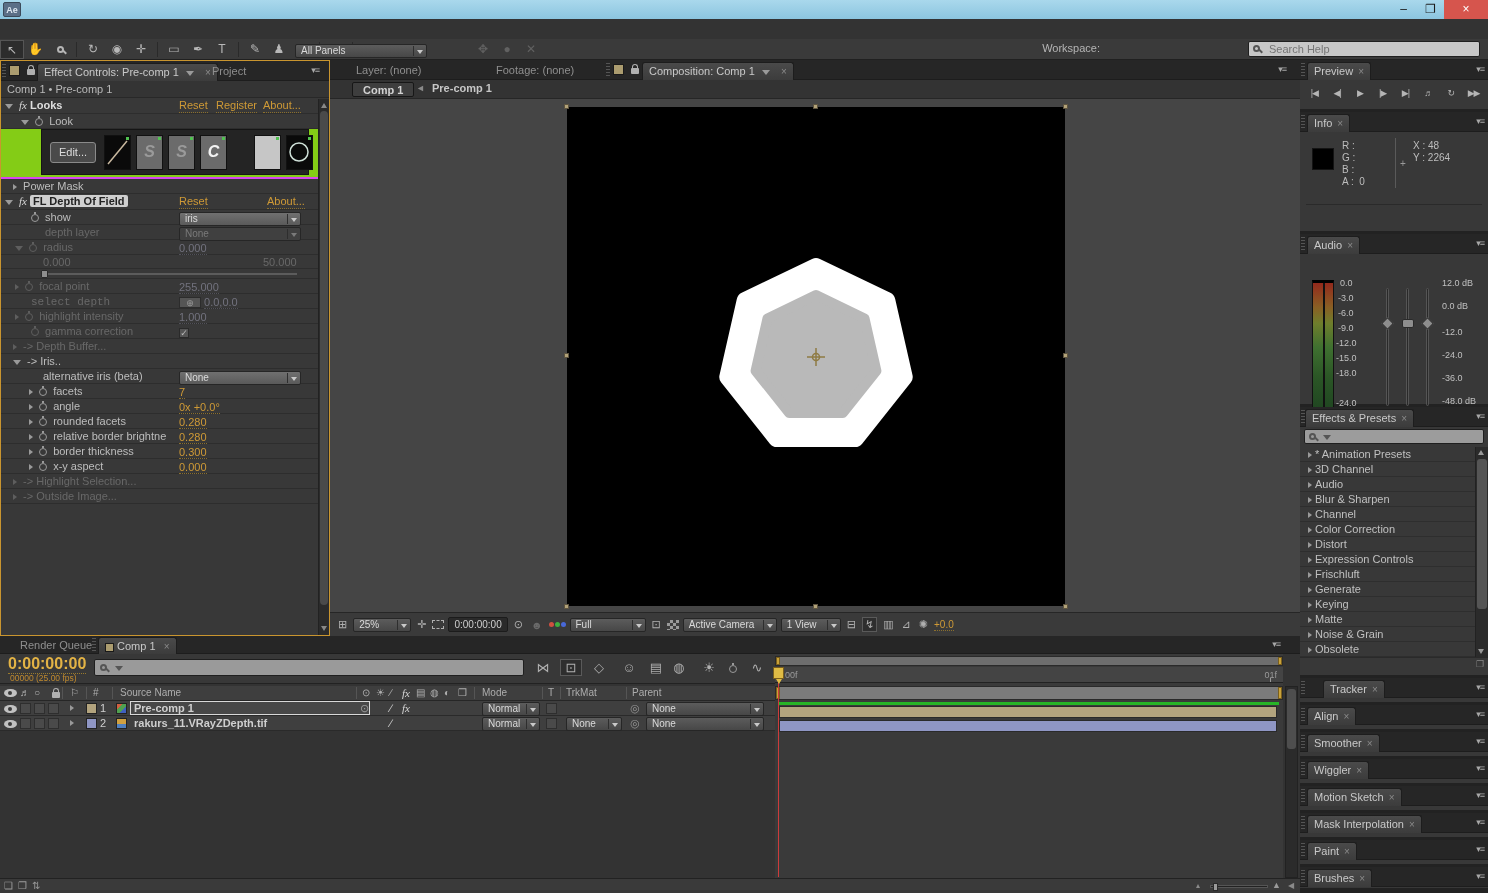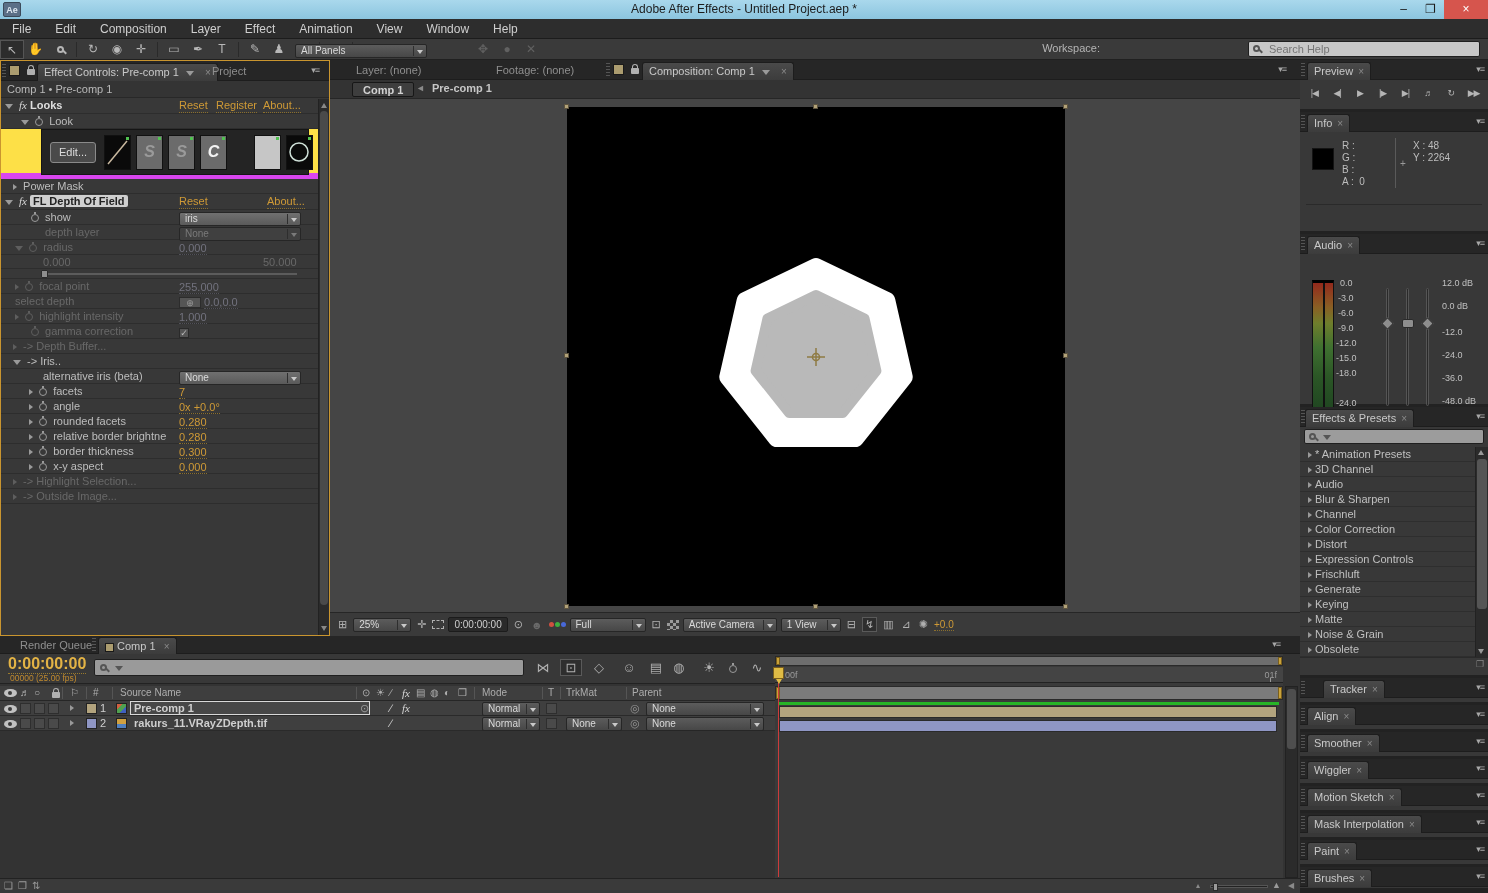--- a/index.html
+++ b/index.html
@@ -137,37 +137,25 @@
   .lthumb::after{content:""; position:absolute; right:1px; top:1px; width:3px; height:3px; background:#51c151;}
   .editbtn{position:absolute; left:8px; top:12px; width:46px; height:21px; background:#4a4a4a; border:1px solid #8a8a8a; border-radius:3px; color:#ddd; text-align:center; line-height:19px; font-size:11px;}
 </style>
 </head>
 <body>
 
 <div class="app">
 
   <div class="titlebar">
     <div class="badge">Ae</div>
-    <div class="title">Adobe After Effects - Untitled Project.aep *</div>
     <div class="winbtn min">–</div>
     <div class="winbtn restore">❐</div>
     <div class="winbtn close">×</div>
   </div>
 
-  <div class="menubar">
-    <span>File</span>
-    <span>Edit</span>
-    <span>Composition</span>
-    <span>Layer</span>
-    <span>Effect</span>
-    <span>Animation</span>
-    <span>View</span>
-    <span>Window</span>
-    <span>Help</span>
-  </div>
 
   <div class="toolbar">
     <div class="tool sel">↖</div>
     <div class="tool">✋</div>
     <div class="tool"><span class="mag lt"></span></div>
     <div class="tb-sep"></div>
     <div class="tool">↻</div>
     <div class="tool">◉</div>
     <div class="tool">✛</div>
     <div class="tb-sep"></div>
@@ -215,21 +203,21 @@
       <b style="color:#dedede;"> <span>Looks</span></b>
       <span class="lnk" style="position:absolute;left:178px;">Reset</span>
       <span class="lnk" style="position:absolute;left:215px;">Register</span>
       <span class="lnk" style="position:absolute;left:262px;">About...</span>
     </div>
     <div class="erow">
       <span class="tri-d" style="margin-left:20px;"></span>
       <span class="sw"></span>
       <span>Look</span>
     </div>
-    <div style="position:relative; height:50px; border-bottom:6px solid #d946ef; background:#fde047;">
+    <div style="position:relative; height:50px; border-bottom:2px solid #d946ef; background:#84cc16;">
       <div class="thumbstrip">
         <div class="editbtn">Edit...</div>
         <div class="lthumb" style="left:62px;background:#0a0a0a;">
           <svg width="25" height="33">
               <line x1="3" y1="28" x2="22" y2="5" stroke="#c9b9a0" stroke-width="1.5"></line>
             </svg>
         </div>
         <div class="lthumb" style="left:94px;color:#9a9a9a;">S</div>
         <div class="lthumb" style="left:126px;color:#9a9a9a;">S</div>
         <div class="lthumb" style="left:158px;color:#f2f2f2;">C</div>
@@ -276,21 +264,21 @@
       <div style="position:absolute; left:42px; right:32px; top:4px; height:2px; background:#5c5c5c;"></div>
       <div style="position:absolute; left:40px; top:1px; width:7px; height:8px; background:#8e8e8e; border:1px solid #2a2a2a; border-radius:1px;"></div>
     </div>
     <div class="erow">
       <span class="tri-r dm" style="margin-left:14px;"></span>
       <span class="sw dm"></span>
       <span class="dimtx">focal point</span>
       <span class="rval"><span class="valdim">255.000</span></span>
     </div>
     <div class="erow">
-      <span class="dimtx" style="margin-left:14px;">select depth</span>
+      <span class="dimtx" style="margin-left:30px;font-family:Liberation Mono, monospace;">select depth</span>
       <span class="rval">
         <span style="display:inline-block;width:22px;height:11px;background:#555;border:1px solid #2c2c2c;text-align:center;line-height:10px;color:#999;font-size:9px;">⊕</span>
         <span class="valdim">0.0,0.0</span>
       </span>
     </div>
     <div class="erow">
       <span class="tri-r dm" style="margin-left:14px;"></span>
       <span class="sw dm"></span>
       <span class="dimtx">highlight intensity</span>
       <span class="rval"><span class="valdim">1.000</span></span>

